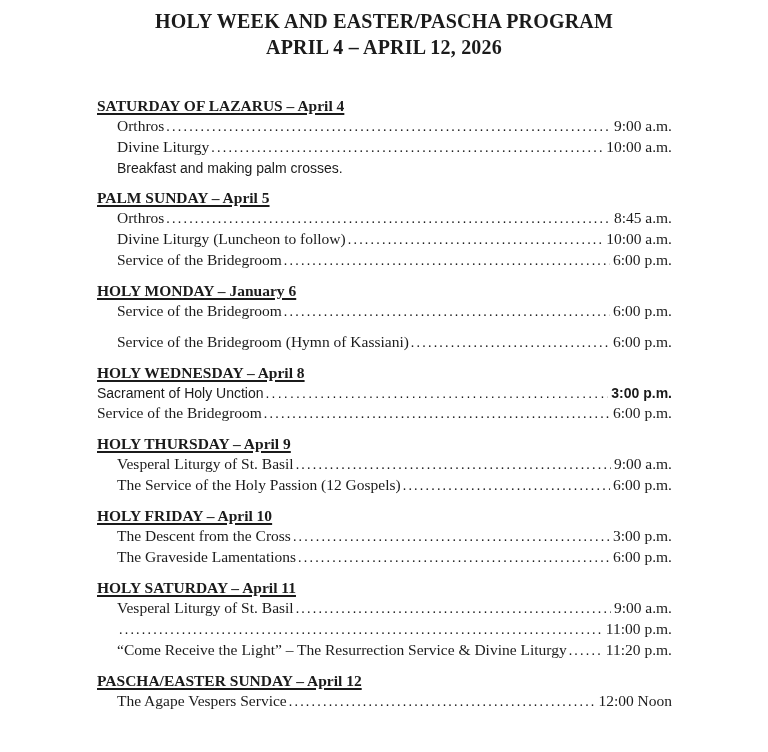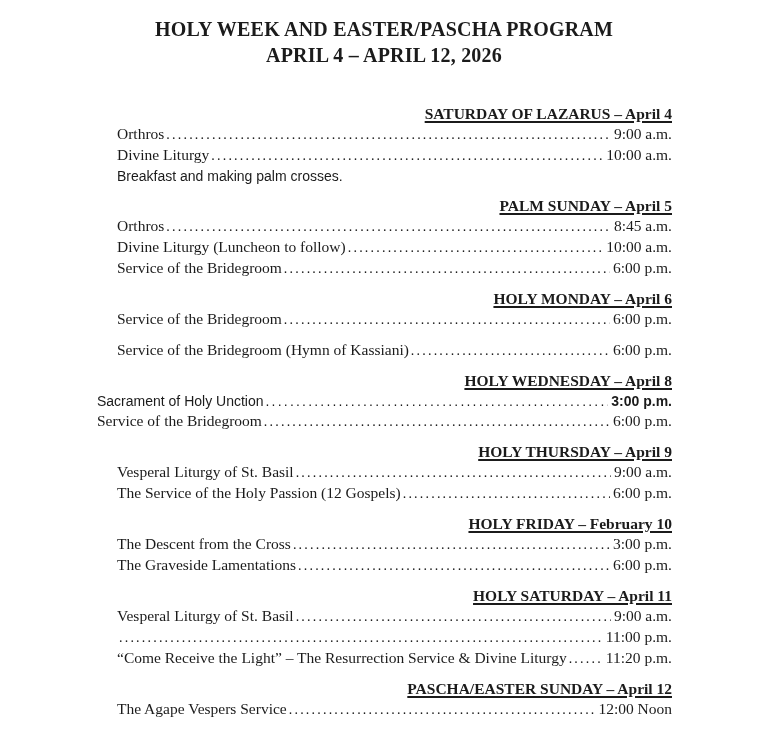--- a/index.html
+++ b/index.html
@@ -3,28 +3,28 @@
 <meta charset="utf-8">
 <style>
   html, body { margin: 0; padding: 0; }
   body {
     width: 768px; height: 752px;
     background: #ffffff;
     color: #1b1b1b;
     font-family: "Liberation Serif", serif;
     overflow: hidden;
   }
-  .title-block { text-align: center; padding-top: 16px; }
+  .title-block { text-align: center; padding-top: 8px; }
   .title-line {
     font-weight: bold;
     font-size: 20px;
     line-height: 26px;
     letter-spacing: 0.2px;
   }
-  .doc { margin: 36px 96px 0 97px; text-align: right; }
+  .doc { margin: 36px 96px 0 97px; }
   .sec { margin-top: 10px; }
   .sec:first-child { margin-top: 0; }
   .sec-heading {
     margin: 0;
     font-size: 15.5px;
     line-height: 20px;
     font-weight: bold;
     text-decoration: underline;
     text-decoration-thickness: 1.6px;
     text-underline-offset: 2px;
@@ -94,21 +94,21 @@
         <span class="dots"></span>
         <span class="time">10:00 a.m.</span>
       </div>
       <div class="row">
         <span class="label">Service of the Bridegroom</span>
         <span class="dots"></span>
         <span class="time">6:00 p.m.</span>
       </div>
     </section>
     <section class="sec">
-      <h2 class="sec-heading">HOLY MONDAY – April 6</h2>
+      <h2 class="sec-heading">HOLY MONDAY – January 6</h2>
       <div class="row">
         <span class="label">Service of the Bridegroom</span>
         <span class="dots"></span>
         <span class="time">6:00 p.m.</span>
       </div>
     </section>
     <section class="sec">
       <div class="row">
         <span class="label">Service of the Bridegroom (Hymn of Kassiani)</span>
         <span class="dots"></span>
@@ -135,21 +135,21 @@
         <span class="dots"></span>
         <span class="time">9:00 a.m.</span>
       </div>
       <div class="row">
         <span class="label">The Service of the Holy Passion (12 Gospels)</span>
         <span class="dots"></span>
         <span class="time">6:00 p.m.</span>
       </div>
     </section>
     <section class="sec">
-      <h2 class="sec-heading">HOLY FRIDAY – February 10</h2>
+      <h2 class="sec-heading">HOLY FRIDAY – April 10</h2>
       <div class="row">
         <span class="label">The Descent from the Cross</span>
         <span class="dots"></span>
         <span class="time">3:00 p.m.</span>
       </div>
       <div class="row">
         <span class="label">The Graveside Lamentations</span>
         <span class="dots"></span>
         <span class="time">6:00 p.m.</span>
       </div>

